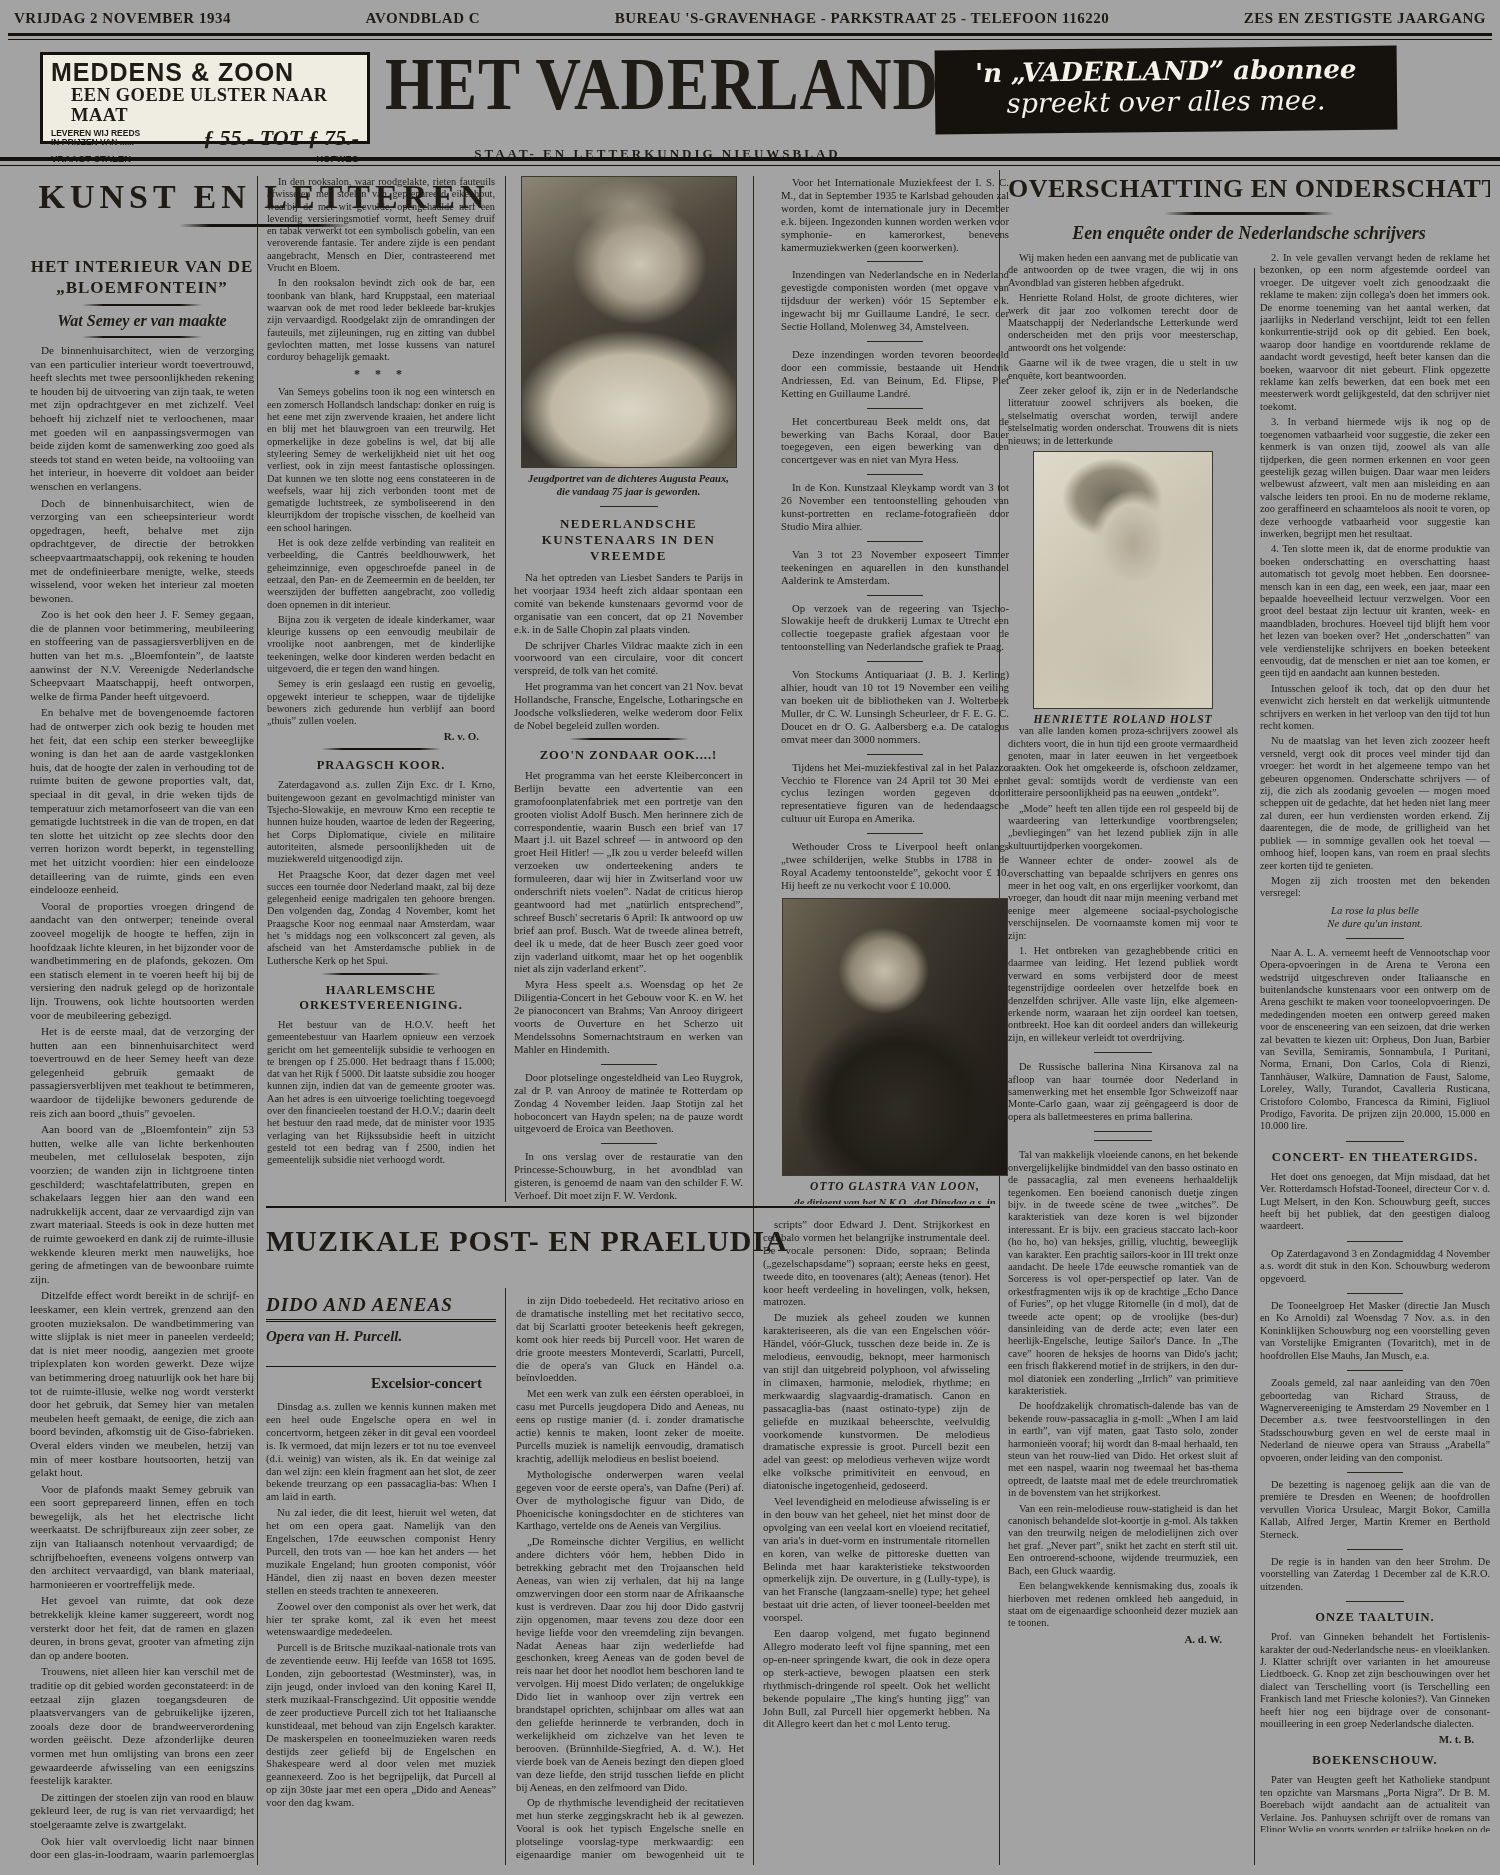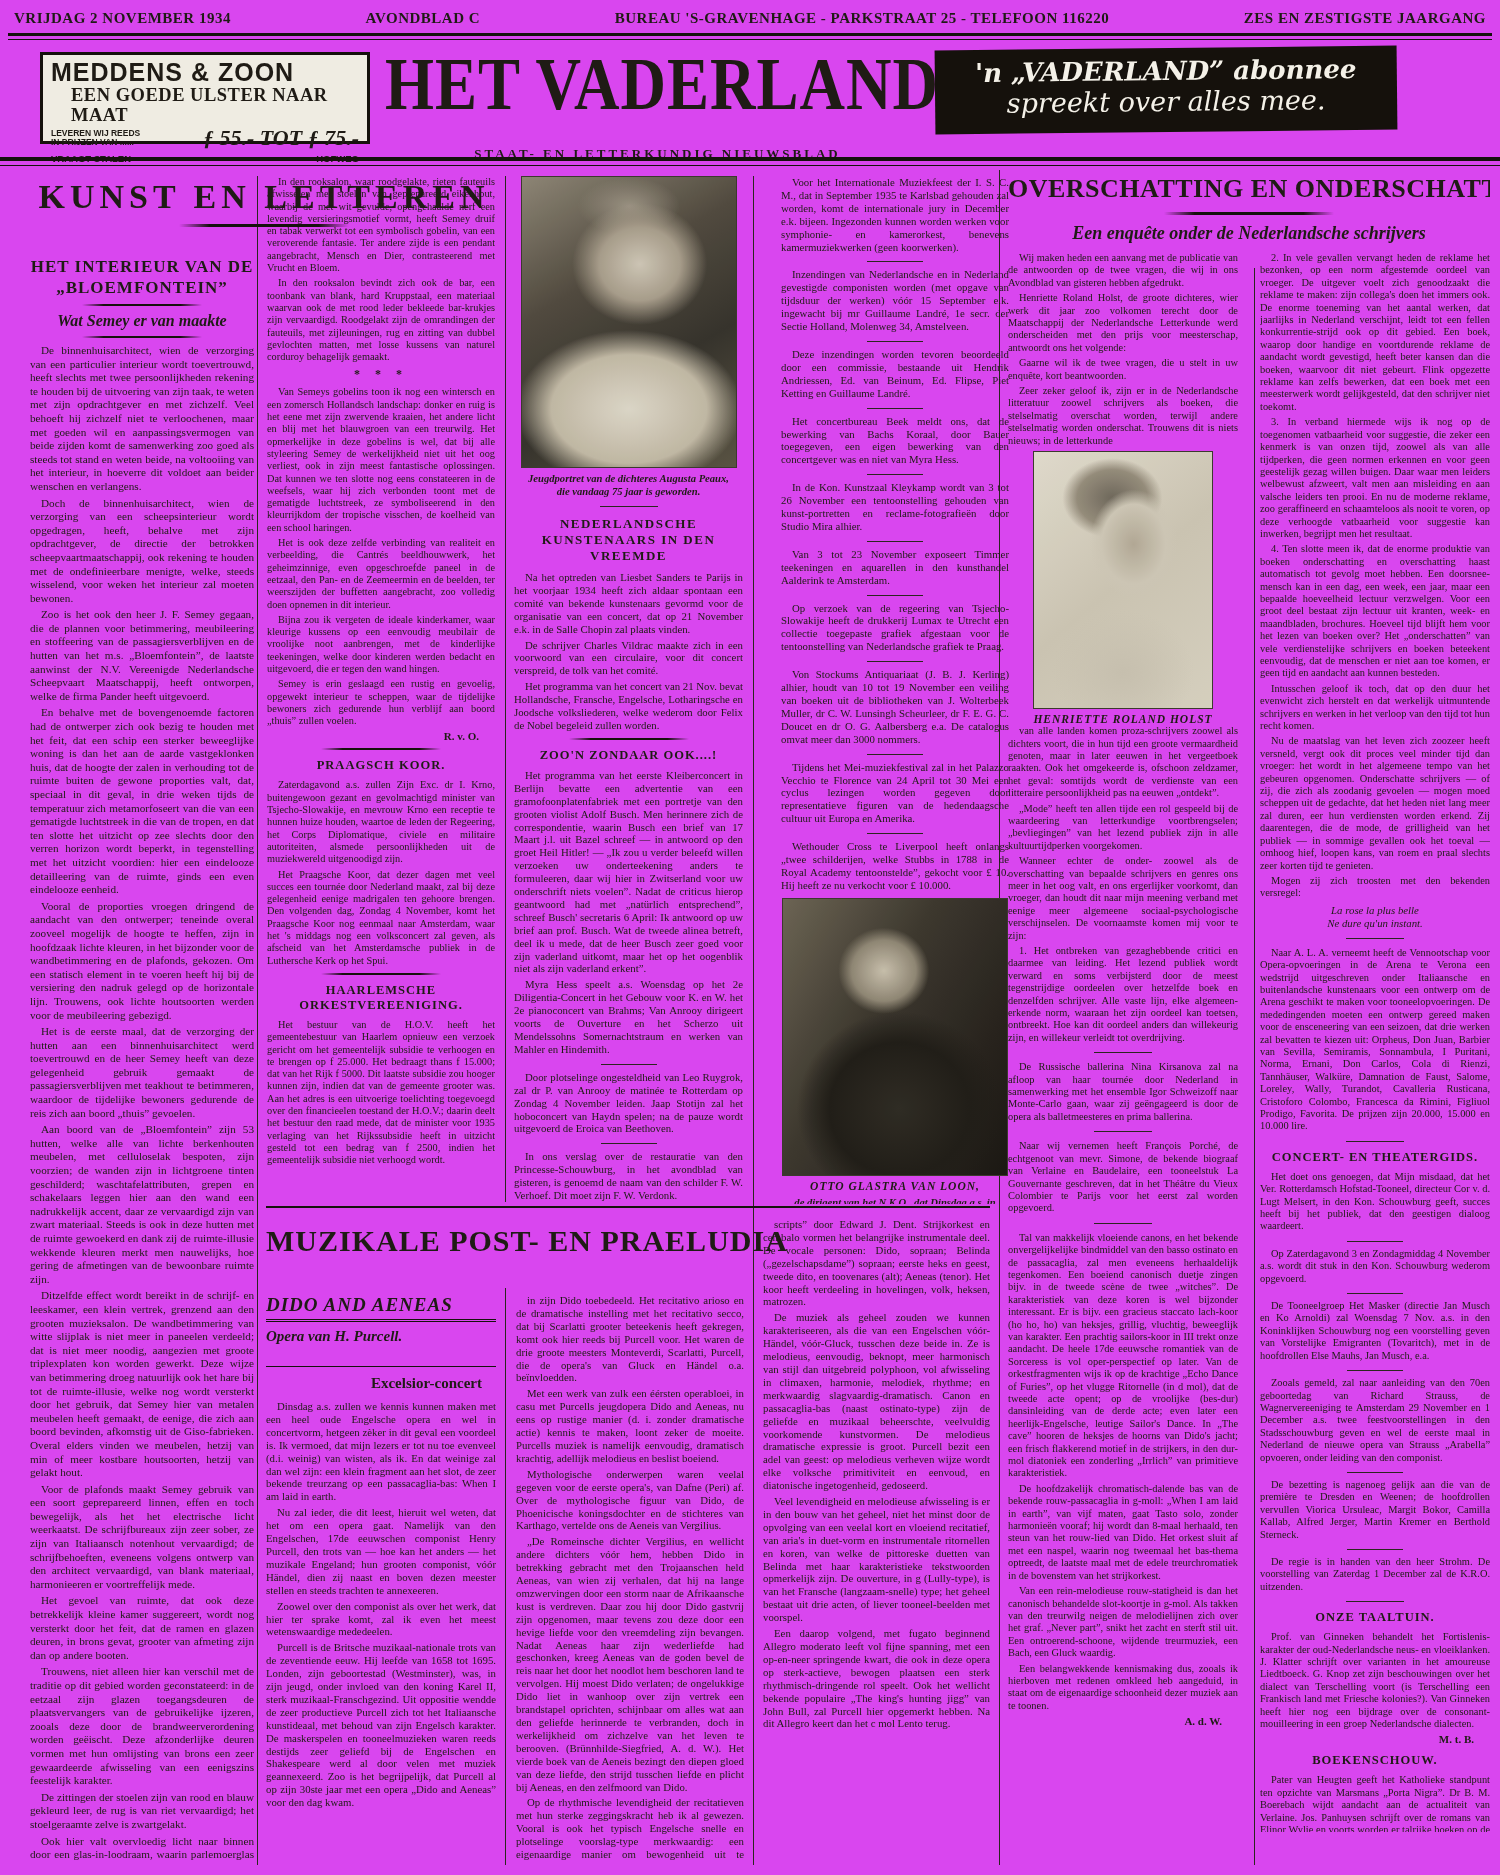--- a/index.html
+++ b/index.html
@@ -1,16 +1,16 @@
 <!DOCTYPE html>
 <html lang="nl"><head>
 <meta charset="utf-8">
 <style>
   html,body{margin:0;padding:0;background:#d8d4ca;}
-  .page{position:relative;width:1500px;height:1875px;background:#d946ef;
+  .page{position:relative;width:1500px;height:1875px;background:#a3a3a3;
         font-family:"Liberation Serif",serif;color:#1f1b15;overflow:hidden;}
   
   .topbar{position:absolute;left:14px;right:14px;top:10px;display:flex;
           justify-content:space-between;align-items:baseline;
           font-weight:bold;font-size:15px;letter-spacing:.5px;white-space:nowrap;}
   .rule-double{position:absolute;border-top:3px solid #15110c;border-bottom:1px solid #15110c;height:3px;}
   .rule1{left:8px;right:8px;top:33px;}
   .rule2{left:0;right:0;top:157px;border-top:4px solid #15110c;height:4px;}
   
   .adbox{position:absolute;left:40px;top:52px;width:330px;height:92px;
@@ -255,21 +255,20 @@
         <div class="cap-caps">HENRIETTE ROLAND HOLST</div>
         <div>
             <p class="p">van alle landen komen proza-schrijvers zoowel als dichters voort, die in hun tijd een groote vermaardheid genoten, maar in later eeuwen in het vergeetboek raakten. Ook het omgekeerde is, ofschoon zeldzamer, het geval: somtijds wordt de verdienste van een litteraire persoonlijkheid pas na eeuwen „ontdekt”.</p>
             <p class="p">„Mode” heeft ten allen tijde een rol gespeeld bij de waardeering van letterkundige voortbrengselen; „bevliegingen” van het lezend publiek zijn in alle kultuurtijdperken voorgekomen.</p>
             <p class="p">Wanneer echter de onder- zoowel als de overschatting van bepaalde schrijvers en genres ons meer in het oog valt, en ons ergerlijker voorkomt, dan vroeger, dan houdt dit naar mijn meening verband met eenige meer algemeene sociaal-psychologische verschijnselen. De voornaamste komen mij voor te zijn:</p>
             <p class="p">1. Het ontbreken van gezaghebbende critici en daarmee van leiding. Het lezend publiek wordt verward en soms verbijsterd door de meest tegenstrijdige oordeelen over hetzelfde boek en denzelfden schrijver. Alle vaste lijn, elke algemeen-erkende norm, waaraan het zijn oordeel kan toetsen, ontbreekt. Hoe kan dit oordeel anders dan willekeurig zijn, en willekeur verleidt tot overdrijving.</p>
           </div>
         <div class="hr-item"></div>
         <p class="p">De Russische ballerina Nina Kirsanova zal na afloop van haar tournée door Nederland in samenwerking met het ensemble Igor Schweizoff naar Monte-Carlo gaan, waar zij geëngageerd is door de opera als balletmeesteres en prima ballerina.</p>
         <div class="hr-item"></div>
-        <p class="p">Naar wij vernemen heeft François Porché, de echtgenoot van mevr. Simone, de bekende biograaf van Verlaine en Baudelaire, een tooneelstuk La Gouvernante geschreven, dat in het Théâtre du Vieux Colombier te Parijs voor het eerst zal worden opgevoerd.</p>
         <div class="hr-item"></div>
         <div>
             <p class="p">Tal van makkelijk vloeiende canons, en het bekende onvergelijkelijke bindmiddel van den basso ostinato en de passacaglia, zal men eveneens herhaaldelijk tegenkomen. Een boeiend canonisch duetje zingen bijv. in de tweede scène de twee „witches”. De karakteristiek van deze koren is wel bijzonder interessant. Er is bijv. een gracieus staccato lach-koor (ho ho, ho) van heksjes, grillig, vluchtig, beweeglijk van karakter. Een prachtig sailors-koor in III trekt onze aandacht. De heele 17de eeuwsche romantiek van de Sorceress is vol oper-perspectief op later. Van de orkestfragmenten wijs ik op de krachtige „Echo Dance of Furies”, op het vlugge Ritornelle (in d mol), dat de tweede acte opent; op de vroolijke (bes-dur) dansinleiding van de derde acte; even later een heerlijk-Engelsche, leutige Sailor's Dance. In „The cave” hooren de heksjes de hoorns van Dido's jacht; een frisch flakkerend motief in de strijkers, in den dur-mol diatoniek een zonderling „Irrlich” van primitieve karakteristiek.</p>
             <p class="p">De hoofdzakelijk chromatisch-dalende bas van de bekende rouw-passacaglia in g-moll: „When I am laid in earth”, van vijf maten, gaat Tasto solo, zonder harmonieën vooraf; hij wordt dan 8-maal herhaald, ten steun van het rouw-lied van Dido. Het orkest sluit af met een naspel, waarin nog tweemaal het bas-thema optreedt, de laatste maal met de edele treurchromatiek in de bovenstem van het strijkorkest.</p>
             <p class="p">Van een rein-melodieuse rouw-statigheid is dan het canonisch behandelde slot-koortje in g-mol. Als takken van den treurwilg neigen de melodielijnen zich over het graf. „Never part”, snikt het zacht en sterft stil uit. Een ontroerend-schoone, wijdende treurmuziek, een Bach, een Gluck waardig.</p>
             <p class="p">Een belangwekkende kennismaking dus, zooals ik hierboven met redenen omkleed heb aangeduid, in staat om de eigenaardige schoonheid dezer muziek aan te toonen.</p>
           </div>
         <div class="sig">A. d. W.</div>
       </div>
       <div class="enq-col">

